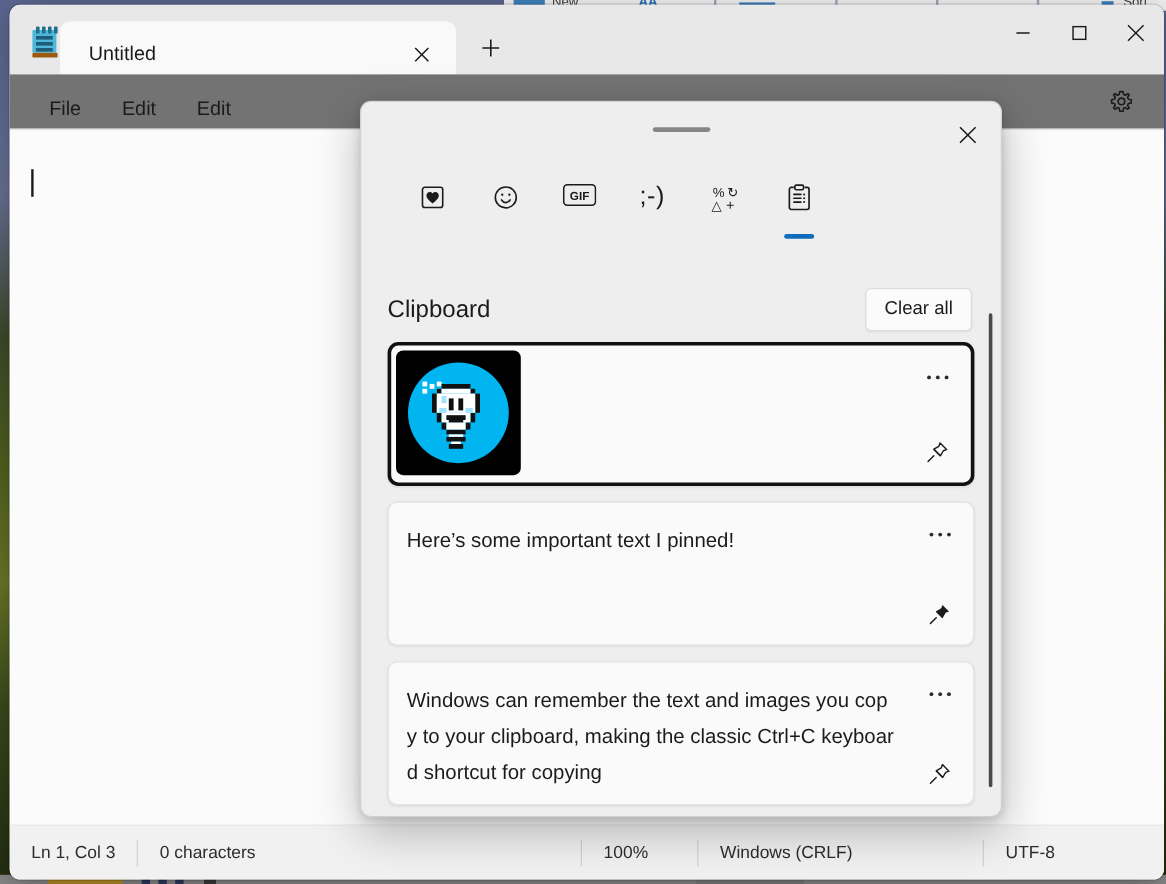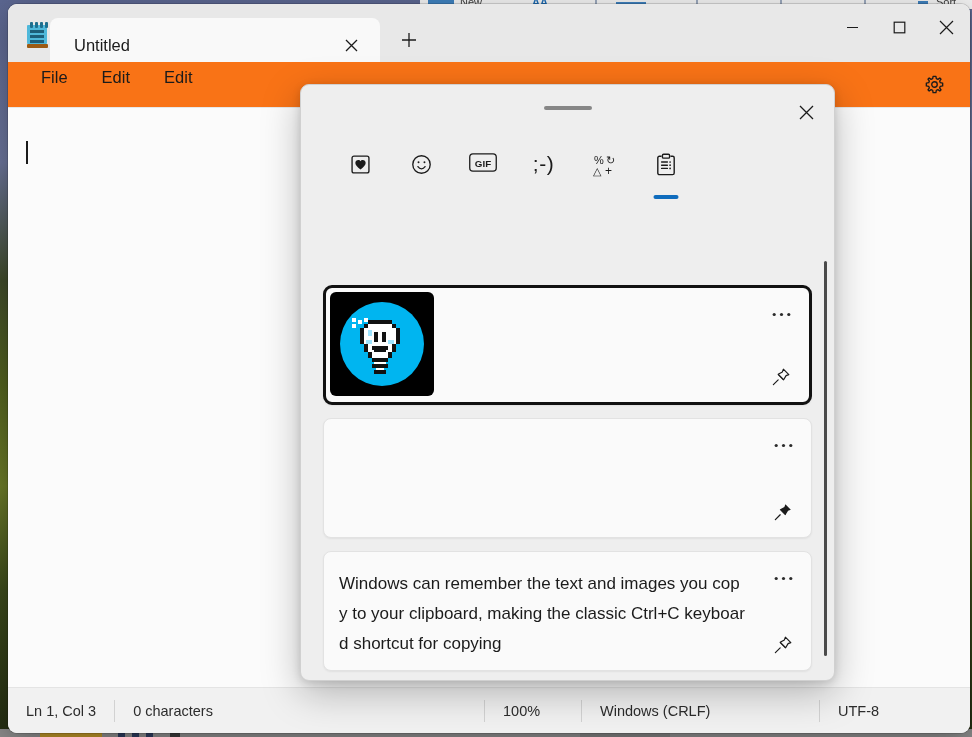--- a/index.html
+++ b/index.html
@@ -120,22 +120,22 @@
   }
   .wc {
     width: 47px; height: 46px;
     display: flex; align-items: center; justify-content: center;
     color: #1b1b1b;
   }
 
   
   .menubar {
     height: 46px;
-    background: #f97316;
-    display: flex; align-items: flex-start;
+    background: #737373;
+    display: flex; align-items: flex-end;
     padding: 0 6px 0 16px;
     border-bottom: 1px solid #e7e7e7;
     flex: 0 0 auto;
     position: relative;
   }
   .menu-item {
     font-size: 16.5px; color: #1b1b1b;
     padding: 6px 17px; border-radius: 5px;
   }
   .gear-btn {
@@ -479,20 +479,24 @@
           <path d="M6.6 9 H12.4 M6.6 12.2 H12.4 M6.6 15.4 H12.4" stroke-linecap="round"></path>
           <circle cx="15.1" cy="9" r=".85" fill="#1b1b1b" stroke="none"></circle>
           <circle cx="15.1" cy="12.2" r=".85" fill="#1b1b1b" stroke="none"></circle>
           <circle cx="15.1" cy="15.4" r=".85" fill="#1b1b1b" stroke="none"></circle>
         </svg>
       </span>
       <span class="underline"></span>
     </div>
   </div>
 
+  <div class="section-head">
+    <span class="section-title">Clipboard</span>
+    <button class="clear-all">Clear all</button>
+  </div>
 
   <div class="list">
 
     <div class="card selected">
       <div class="thumb">
         <div class="circle"></div>
         <svg width="104" height="104" viewBox="0 0 52 52">
           <g fill="#ffffff">
             <rect x="11" y="13" width="2" height="2"></rect>
             <rect x="14" y="14" width="2" height="2"></rect>
@@ -547,20 +551,21 @@
         <svg width="20" height="20" viewBox="0 0 22 22" fill="none" stroke="#1b1b1b" stroke-width="1.3" stroke-linejoin="round">
           <path d="M13.6 2.4 L19.6 8.4 L16.6 9.5 L13.9 14.1 L7.9 8.1
                    L12.5 5.4 Z"></path>
           <path d="M7.9 14.1 L2.6 19.4" stroke-linecap="round"></path>
           <path d="M7.9 8.1 L13.9 14.1"></path>
         </svg>
       </span>
     </div>
 
     <div class="card">
+      <span class="card-text">Here’s some important text I pinned!</span>
       <span class="more-btn">
         <svg width="19" height="5" viewBox="0 0 19 5">
           <circle cx="2.2" cy="2.5" r="1.6" fill="#2b2b2b"></circle>
           <circle cx="9.5" cy="2.5" r="1.6" fill="#2b2b2b"></circle>
           <circle cx="16.8" cy="2.5" r="1.6" fill="#2b2b2b"></circle>
         </svg>
       </span>
       <span class="pin-btn">
         <svg width="20" height="20" viewBox="0 0 22 22">
           <path d="M13.6 2.4 L19.6 8.4 L16.6 9.5 L13.9 14.1 L7.9 8.1

